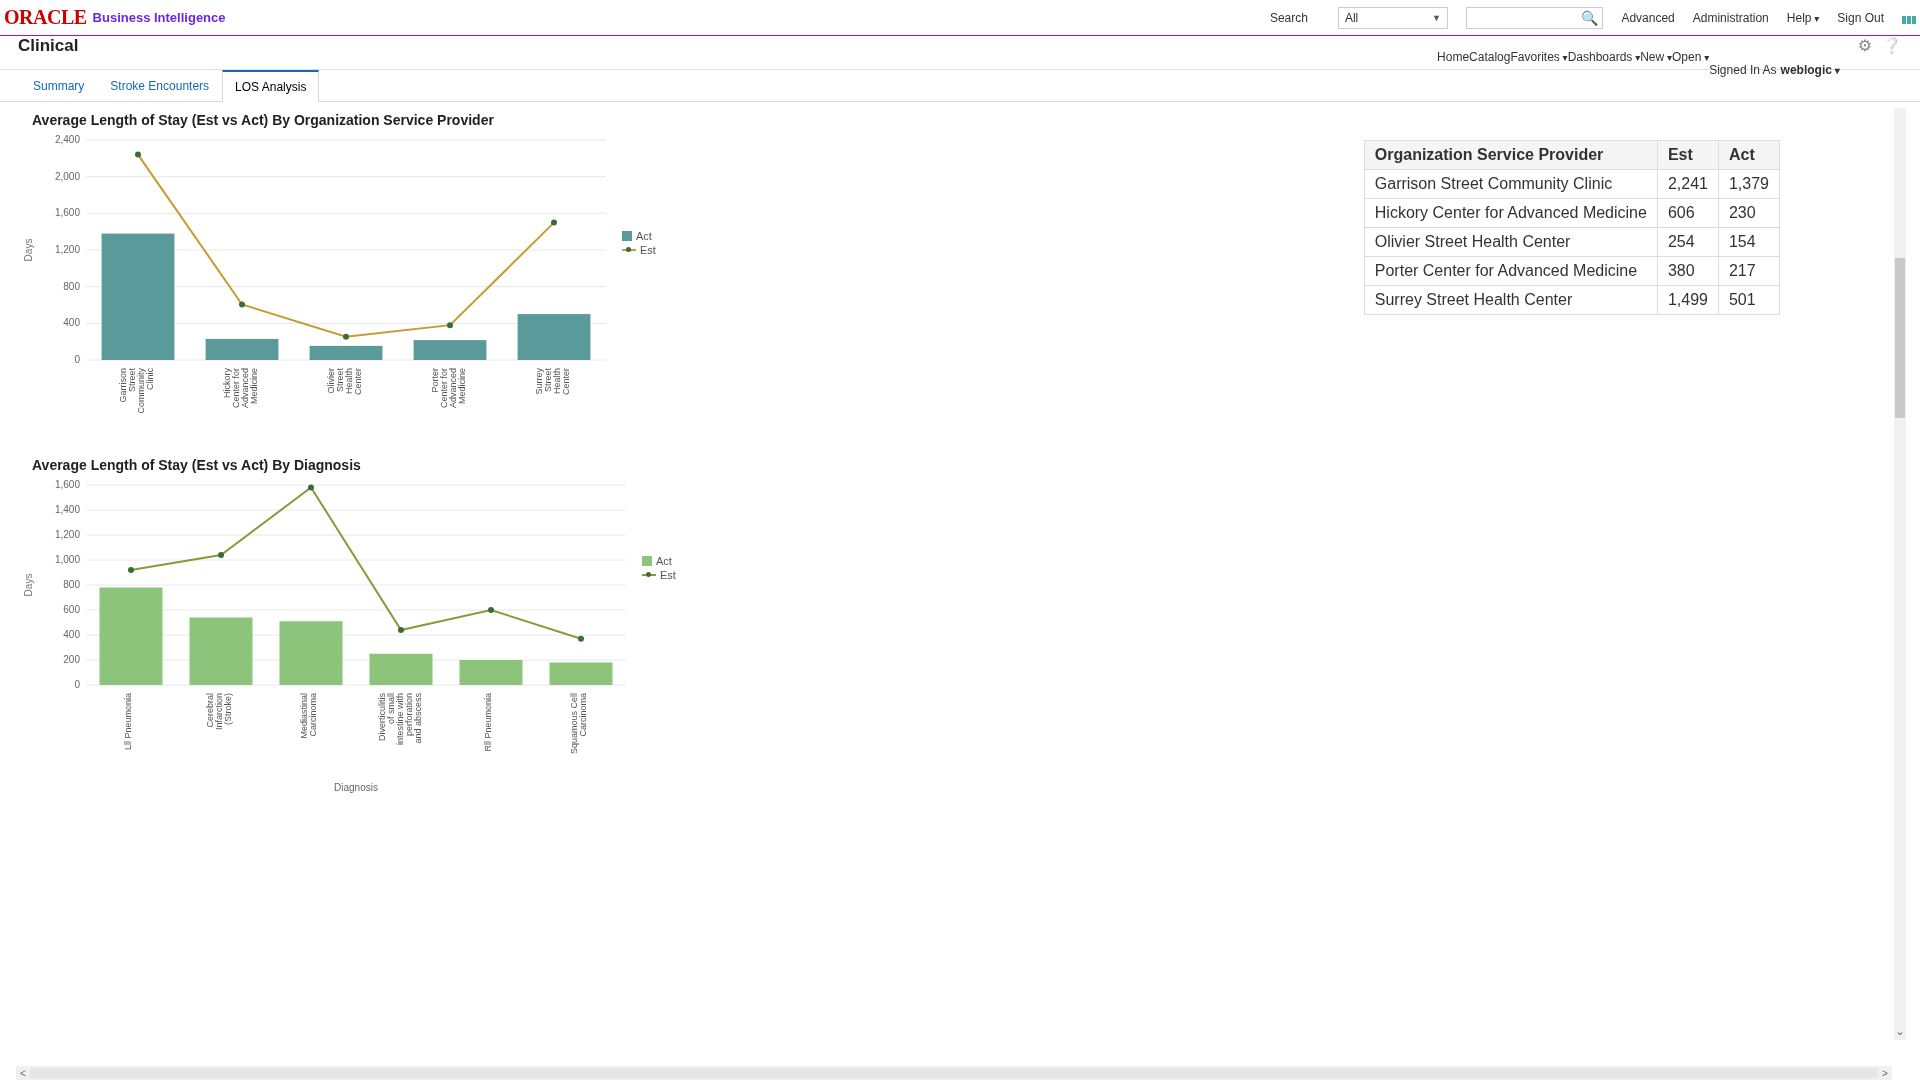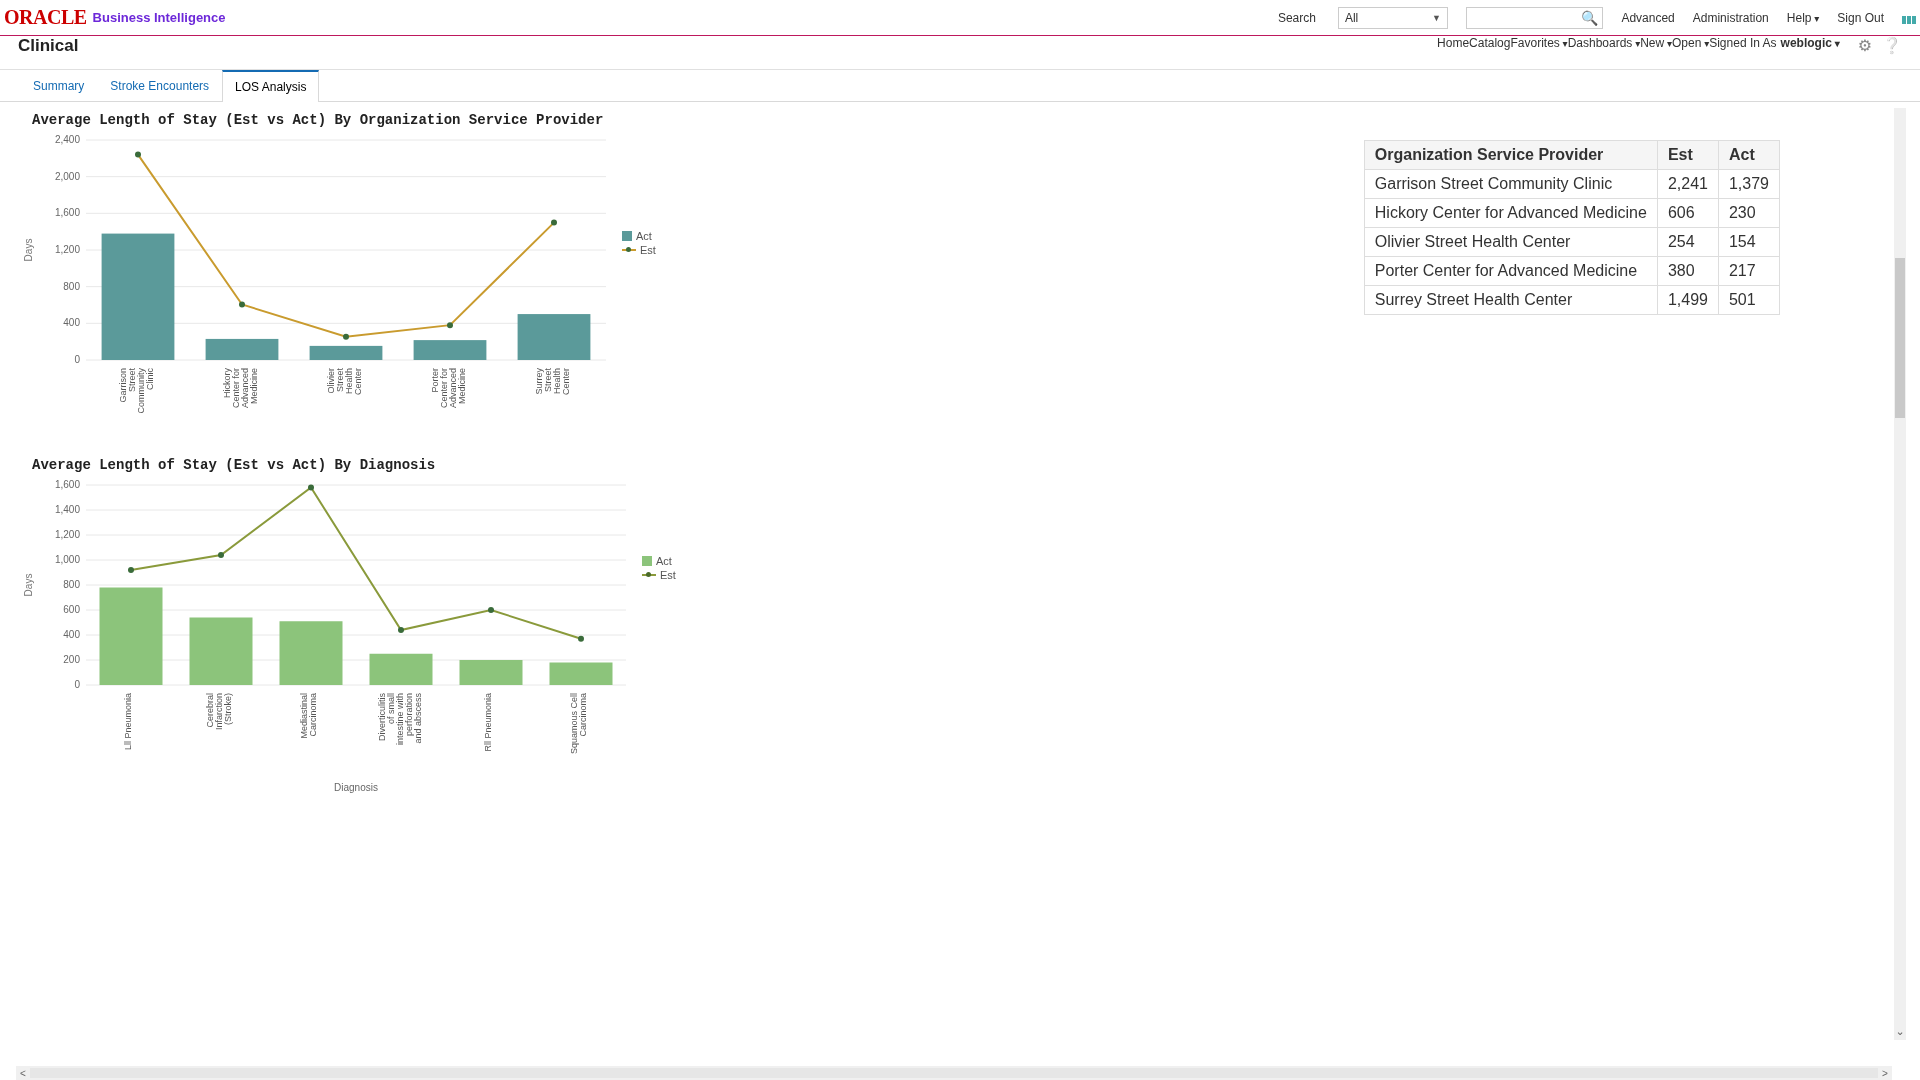--- a/index.html
+++ b/index.html
@@ -4,46 +4,46 @@
 <style>
 * { margin: 0; padding: 0; box-sizing: border-box; }
 body { font-family: Arial, Helvetica, sans-serif; font-size: 12px; color: #333; background: #fff; overflow: hidden; }
 .topbar { height: 36px; border-bottom: 1px solid #be185d; display: flex; align-items: center; padding: 0 4px; justify-content: flex-end; }
 .logo-oracle { font-family: Georgia, serif; font-size: 20px; font-weight: bold; color: #c00; letter-spacing: -0.5px; margin-right: 6px; }
 .logo-sub { font-size: 13px; font-weight: bold; color: #6d28d9; }
 .topbar-spacer { flex: 1; }
 .topbar-menu { display: flex; align-items: center; gap: 18px; font-size: 12px; color: #333; }
 .topbar-menu a { color: #333; text-decoration: none; cursor: pointer; }
 .topbar-menu .with-arrow::after { content: " ▾"; font-size: 10px; }
-.search-label { margin-right: 4px; }
+.search-label { margin-right: 12px; }
 .search-select { display: inline-flex; align-items: center; border: 1px solid #ccc; height: 22px; padding: 0 6px; min-width: 110px; background: #fff; font-size: 12px; }
 .search-select::after { content: "▼"; font-size: 9px; margin-left: auto; color: #555; }
 .search-input-wrap { border: 1px solid #ccc; height: 22px; display: inline-flex; align-items: center; padding: 0 4px; background: #fff; }
 .search-input { border: none; outline: none; width: 110px; font-size: 12px; }
 .search-icon { color: #888; font-size: 14px; cursor: pointer; }
 .grid-icon { display: inline-grid; grid-template-columns: repeat(3,4px); grid-template-rows: 4px; gap: 1px; cursor: pointer; }
 .grid-icon span { background: #4aa; width: 4px; height: 8px; }
 
 .secondbar { height: 34px; border-bottom: 1px solid #e0e0e0; display: flex; align-items: flex-start; padding: 0 18px; }
 .page-title { font-size: 17px; font-weight: bold; color: #222; }
 .secondbar-spacer { flex: 1; }
 .secondbar-menu { display: flex; align-items: center; font-size: 12px; }
 .secondbar-menu a { color: #333; text-decoration: none; cursor: pointer; }
 .secondbar-menu .with-arrow::after { content: " ▾"; font-size: 10px; }
-.signedin { display: flex; align-items: center; gap: 4px; }
+.signedin { display: flex; align-items: center; gap: 4px; margin-top: 27px; }
 .signedin .user { font-weight: bold; }
 .secondbar-icons { display: flex; gap: 10px; margin-left: 18px; color: #888; }
 .gear-icon, .help-icon { font-size: 16px; cursor: pointer; }
 
 .tabsbar { height: 32px; display: flex; align-items: flex-end; padding: 0 20px; border-bottom: 1px solid #d9d9d9; }
 .tab { padding: 8px 12px; font-size: 12px; color: #146bb3; cursor: pointer; border: 1px solid transparent; border-bottom: none; }
 .tab.active { border-color: #d9d9d9; border-top: 2px solid #146bb3; background: #fff; position: relative; top: 1px; color: #000000; font-weight: normal; }
 
 .content { position: relative; height: calc(100vh - 36px - 34px - 32px - 14px); overflow: hidden; padding: 6px 16px 0 16px; }
-.section-title { font-size: 14px; font-weight: bold; color: #222; margin: 4px 0 2px 16px; font-family: Liberation Mono, monospace; }
+.section-title { font-size: 14px; font-weight: bold; color: #222; margin: 4px 0 2px 16px; }
 
 .chart-area { display: flex; }
 .chart-svg-wrap { position: relative; }
 .legend { font-size: 11px; color: #555; margin-left: 6px; margin-top: 100px; }
 .legend-row { display: flex; align-items: center; gap: 4px; margin-bottom: 2px; }
 .legend-swatch { width: 10px; height: 10px; }
 .legend-line { display: inline-block; width: 14px; height: 2px; position: relative; }
 .legend-line::after { content: ""; position: absolute; width: 5px; height: 5px; border-radius: 50%; left: 4px; top: -2px; }
 
 .data-table { position: absolute; top: 38px; right: 140px; border: 1px solid #ddd; border-collapse: collapse; font-size: 16px; }

